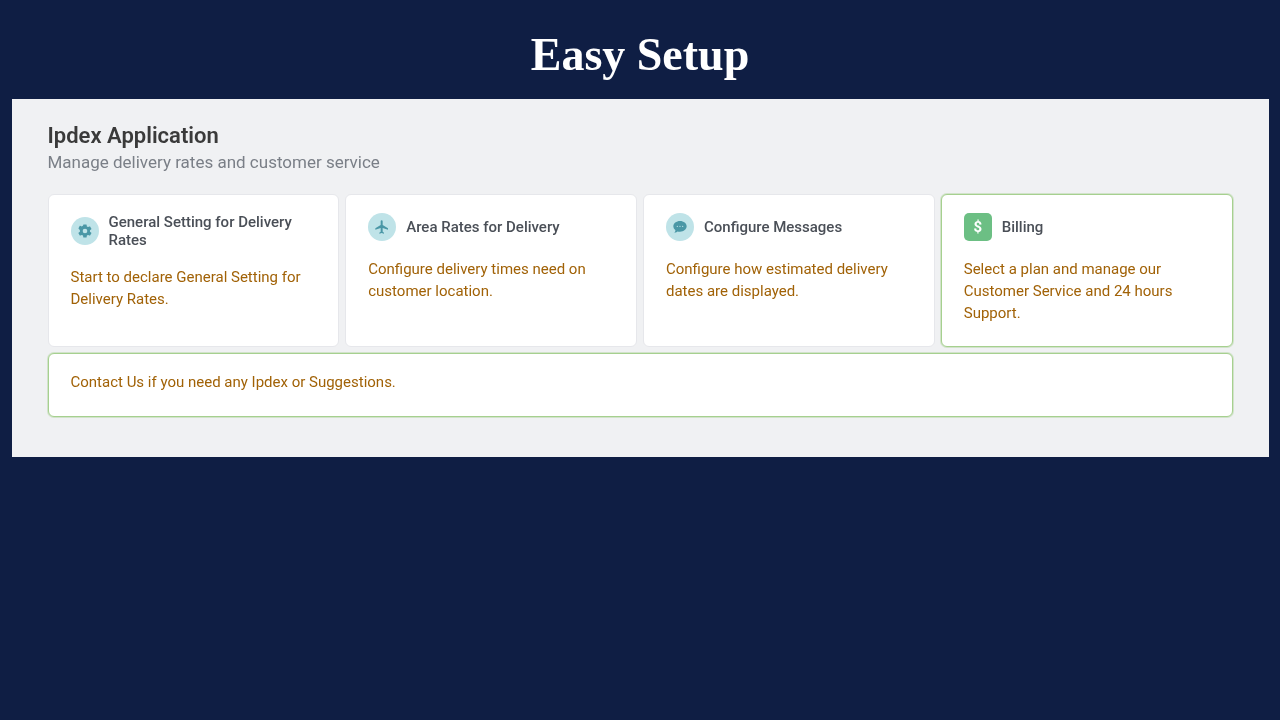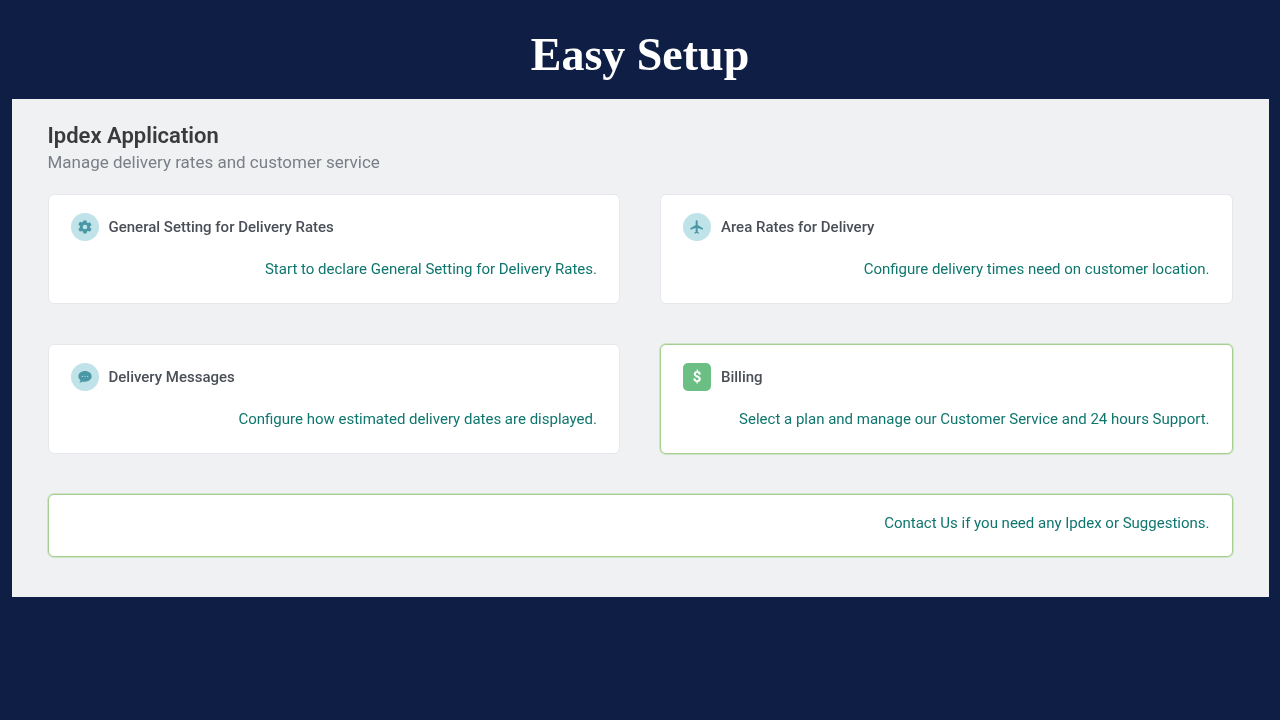--- a/index.html
+++ b/index.html
@@ -30,22 +30,22 @@
     color: #3a3a3a;
     margin-bottom: 4px;
   }
   .page-subtitle {
     font-size: 17px;
     color: #7a7f87;
     margin-bottom: 22px;
   }
   .cards {
     display: grid;
-    grid-template-columns: 1fr 1fr;
-    gap: 40px;
+    grid-template-columns: 1fr 1fr 1fr 1fr;
+    gap: 6px;
   }
   .card {
     background: #ffffff;
     border: 1px solid #e6e7eb;
     border-radius: 6px;
     padding: 18px 22px 22px;
     cursor: pointer;
   }
   .card.highlight {
     border: 1px solid #a6d08f;
@@ -77,23 +77,22 @@
     font-size: 15px;
   }
   .icon svg { width: 16px; height: 16px; fill: currentColor; }
   .card-title {
     font-size: 15px;
     color: #4a4f57;
     font-weight: 500;
   }
   .card-desc {
     font-size: 15px;
-    color: #0f766e;
+    color: #a16207;
     line-height: 1.45;
-    text-align: right;
   }
 </style>
 </head>
 <body>
 
 <div class="hero-title">Easy Setup</div>
 
 <div class="panel">
   <div class="page-title">Ipdex Application</div>
   <div class="page-subtitle">Manage delivery rates and customer service</div>
@@ -124,21 +123,21 @@
       <div class="card-desc">Configure delivery times need on customer location.</div>
     </div>
 
     <div class="card">
       <div class="card-head">
         <span class="icon teal">
           <svg viewBox="0 0 24 24">
               <path d="M12 3C6.5 3 2 6.6 2 11c0 2.3 1.2 4.4 3.2 5.9-.1 1-.6 2.4-1.6 3.6 0 0 2.7-.3 4.7-1.9A12 12 0 0 0 12 19c5.5 0 10-3.6 10-8S17.5 3 12 3Zm-4 9a1 1 0 1 1 1-1 1 1 0 0 1-1 1Zm4 0a1 1 0 1 1 1-1 1 1 0 0 1-1 1Zm4 0a1 1 0 1 1 1-1 1 1 0 0 1-1 1Z"></path>
             </svg>
         </span>
-        <span class="card-title">Delivery Messages</span>
+        <span class="card-title">Configure Messages</span>
       </div>
       <div class="card-desc">Configure how estimated delivery dates are displayed.</div>
     </div>
 
     <div class="card highlight">
       <div class="card-head">
         <span class="icon green-square">$</span>
         <span class="card-title">Billing</span>
       </div>
       <div class="card-desc">Select a plan and manage our Customer Service and 24 hours Support.</div>

